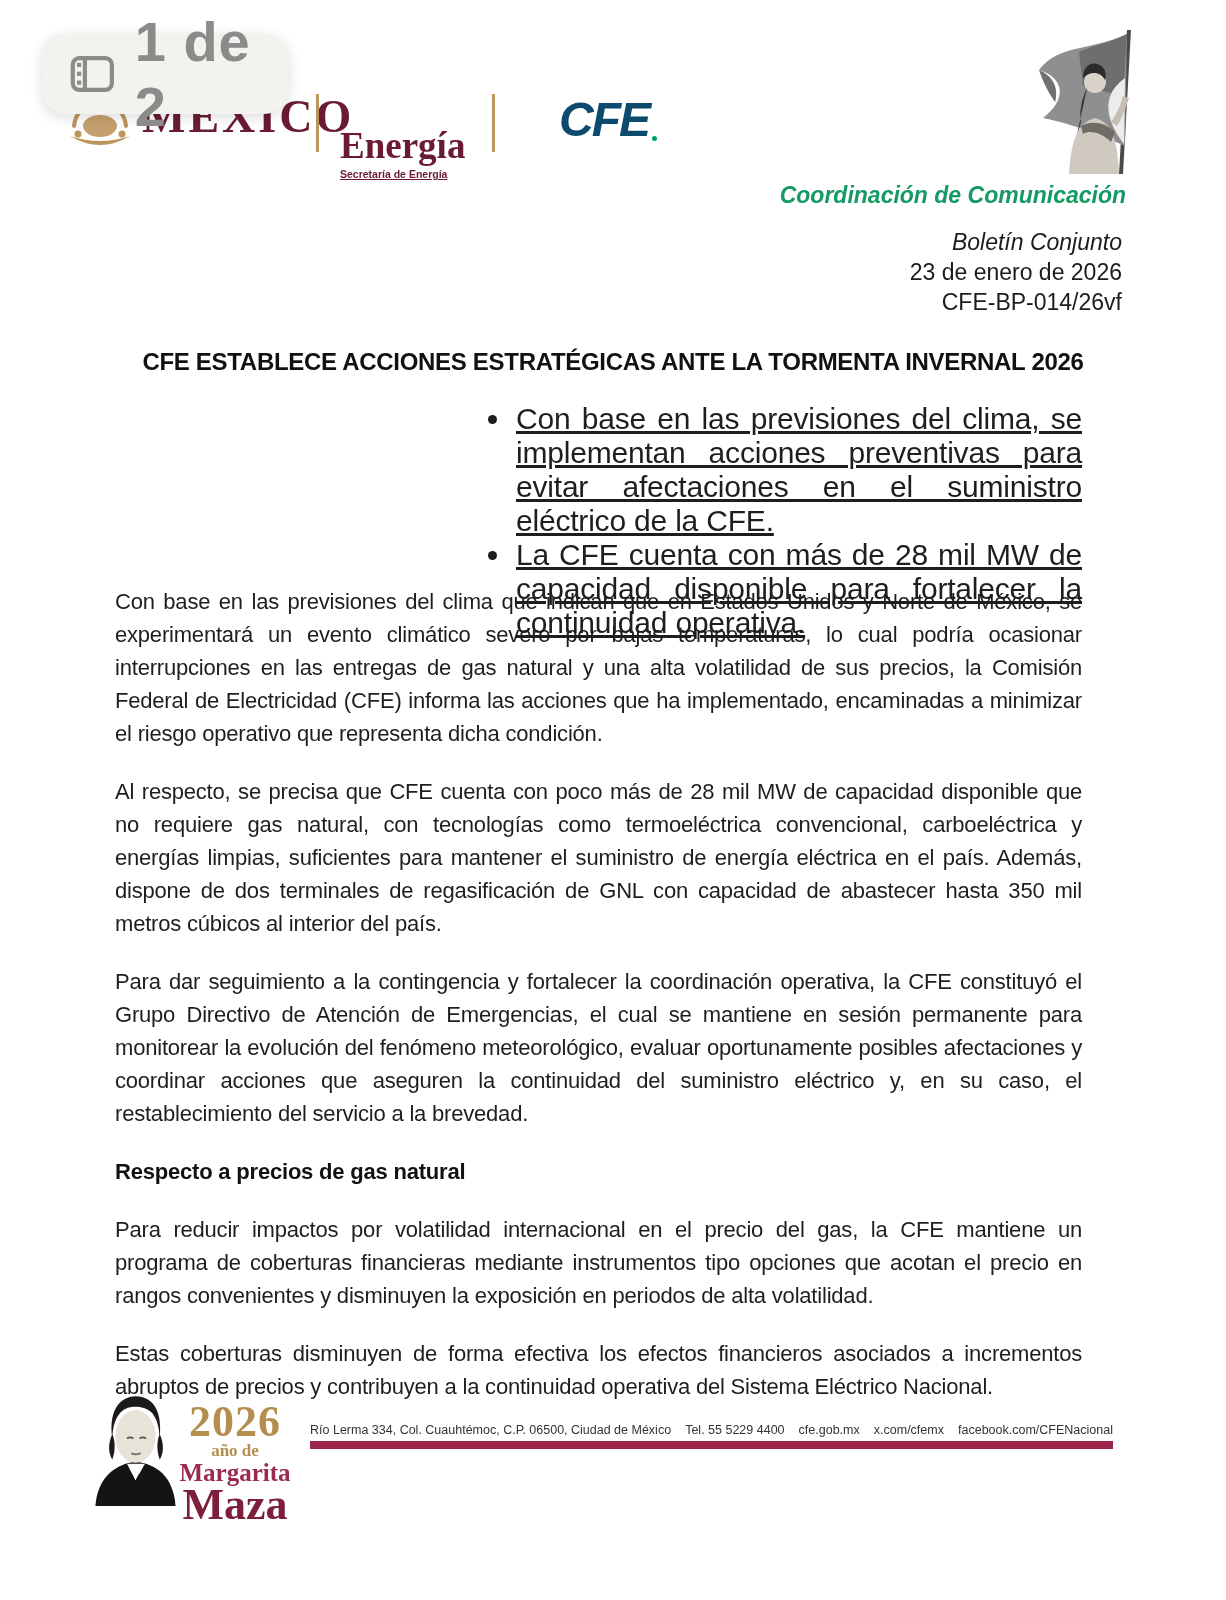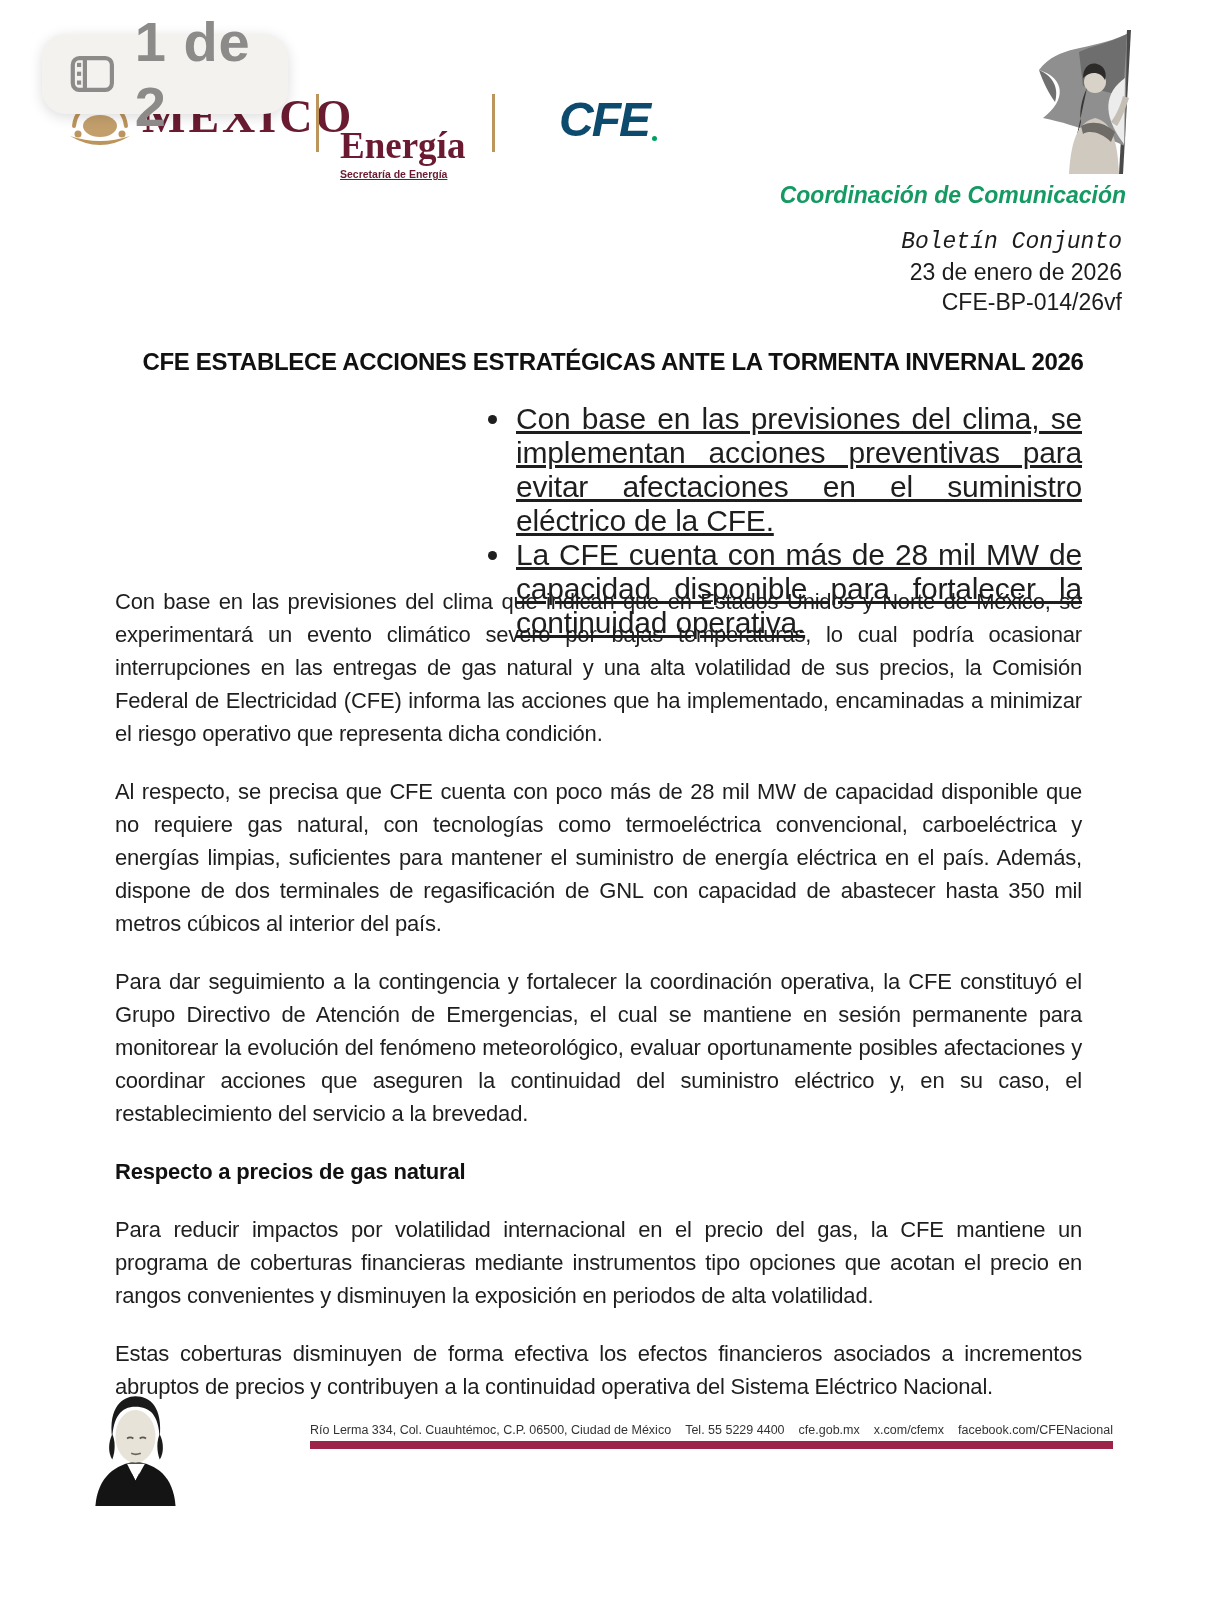--- a/index.html
+++ b/index.html
@@ -49,21 +49,21 @@
 
   .dept {
     position:absolute; right:100px; top:182px;
     font-size:23px; font-weight:700; font-style:italic; color:#149a62;
   }
 
   .meta {
     position:absolute; right:104px; top:227px; text-align:right;
     font-size:23px; line-height:30px; color:#1c1c1c;
   }
-  .meta .it { font-style:italic;font-family:Liberation Mono, monospace; }
+  .meta .it { font-style:italic; }
 
   
   .doc-title {
     position:absolute; left:0; top:348px; width:1226px; text-align:center;
     font-weight:700; font-size:24px; letter-spacing:-0.3px; color:#111;
   }
 
   .bullets {
     position:absolute; left:486px; top:402px; width:596px;
     list-style:none; margin:0; padding:0;
@@ -176,20 +176,26 @@
     <polygon points="44,70 52,86 61,70" fill="#ffffff"></polygon>
     <path d="M48,78 L52,86 L56,78 L52,92 Z" fill="#141414"></path>
     <ellipse cx="52" cy="44" rx="19" ry="25" fill="#e8e3d9"></ellipse>
     <path d="M30,46 C26,16 40,6 52,6 C66,6 78,16 75,46 C74,24 66,16 52,16 C38,16 31,26 30,46 Z" fill="#1a1a1a"></path>
     <path d="M30,42 C26,50 26,60 30,66 C33,58 33,48 30,42 Z" fill="#1a1a1a"></path>
     <path d="M75,42 C79,50 79,60 75,66 C72,58 72,48 75,42 Z" fill="#1a1a1a"></path>
     <path d="M44,46 Q47,44 50,46" fill="none" stroke="#5a554d" stroke-width="1.6"></path>
     <path d="M56,46 Q59,44 62,46" fill="none" stroke="#5a554d" stroke-width="1.6"></path>
     <path d="M48,60 Q52,62 57,60" fill="none" stroke="#6a645b" stroke-width="1.6"></path>
   </svg>
+  <div class="year-mark">
+    <div class="y">2026</div>
+    <div class="yc">año de</div>
+    <div class="pf">Margarita</div>
+    <div class="pl">Maza</div>
+  </div>
 
   <div class="footer-info">
     <span>Río Lerma 334, Col. Cuauhtémoc, C.P. 06500, Ciudad de México</span>
     <span>Tel. 55 5229 4400</span>
     <span>cfe.gob.mx</span>
     <span>x.com/cfemx</span>
     <span>facebook.com/CFENacional</span>
   </div>
   <div class="footer-line"></div>
 

